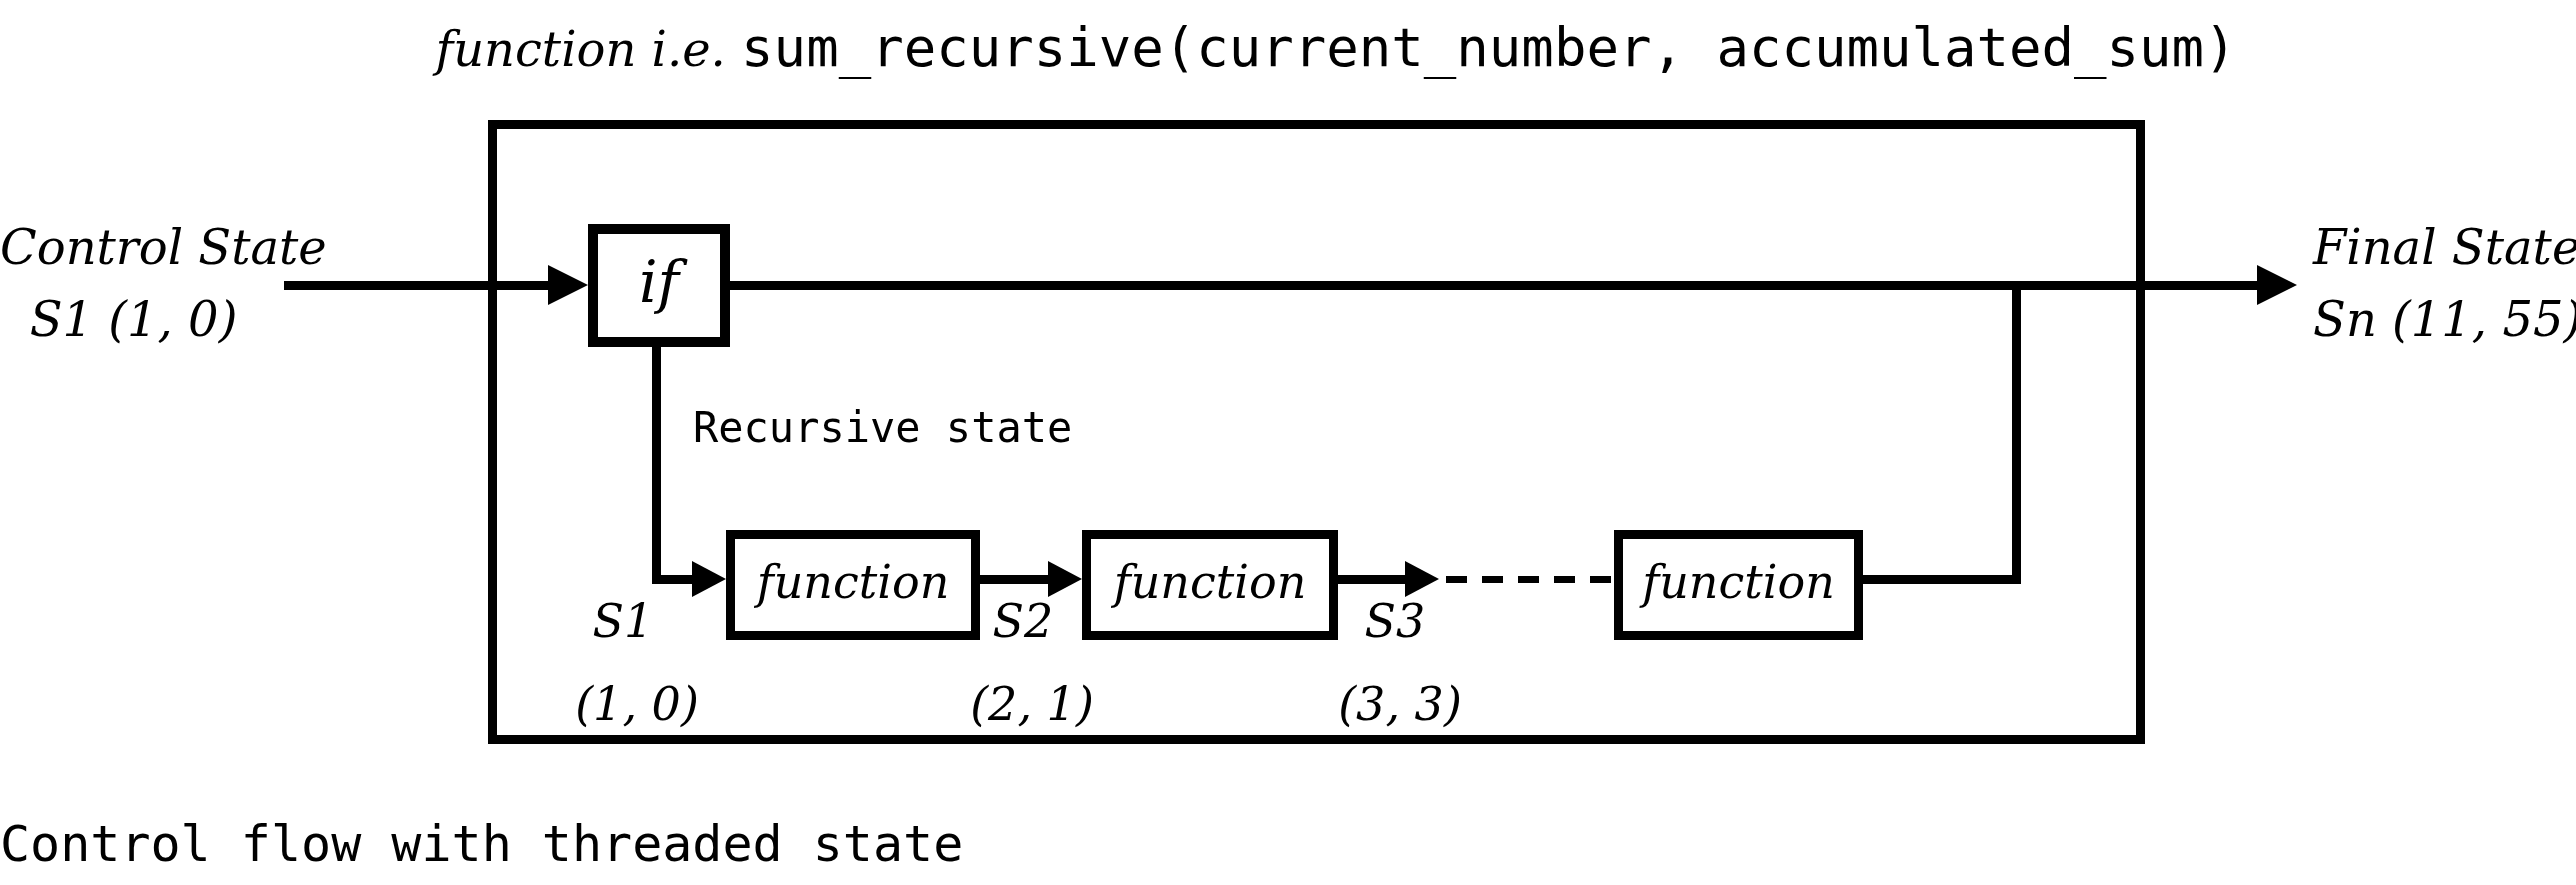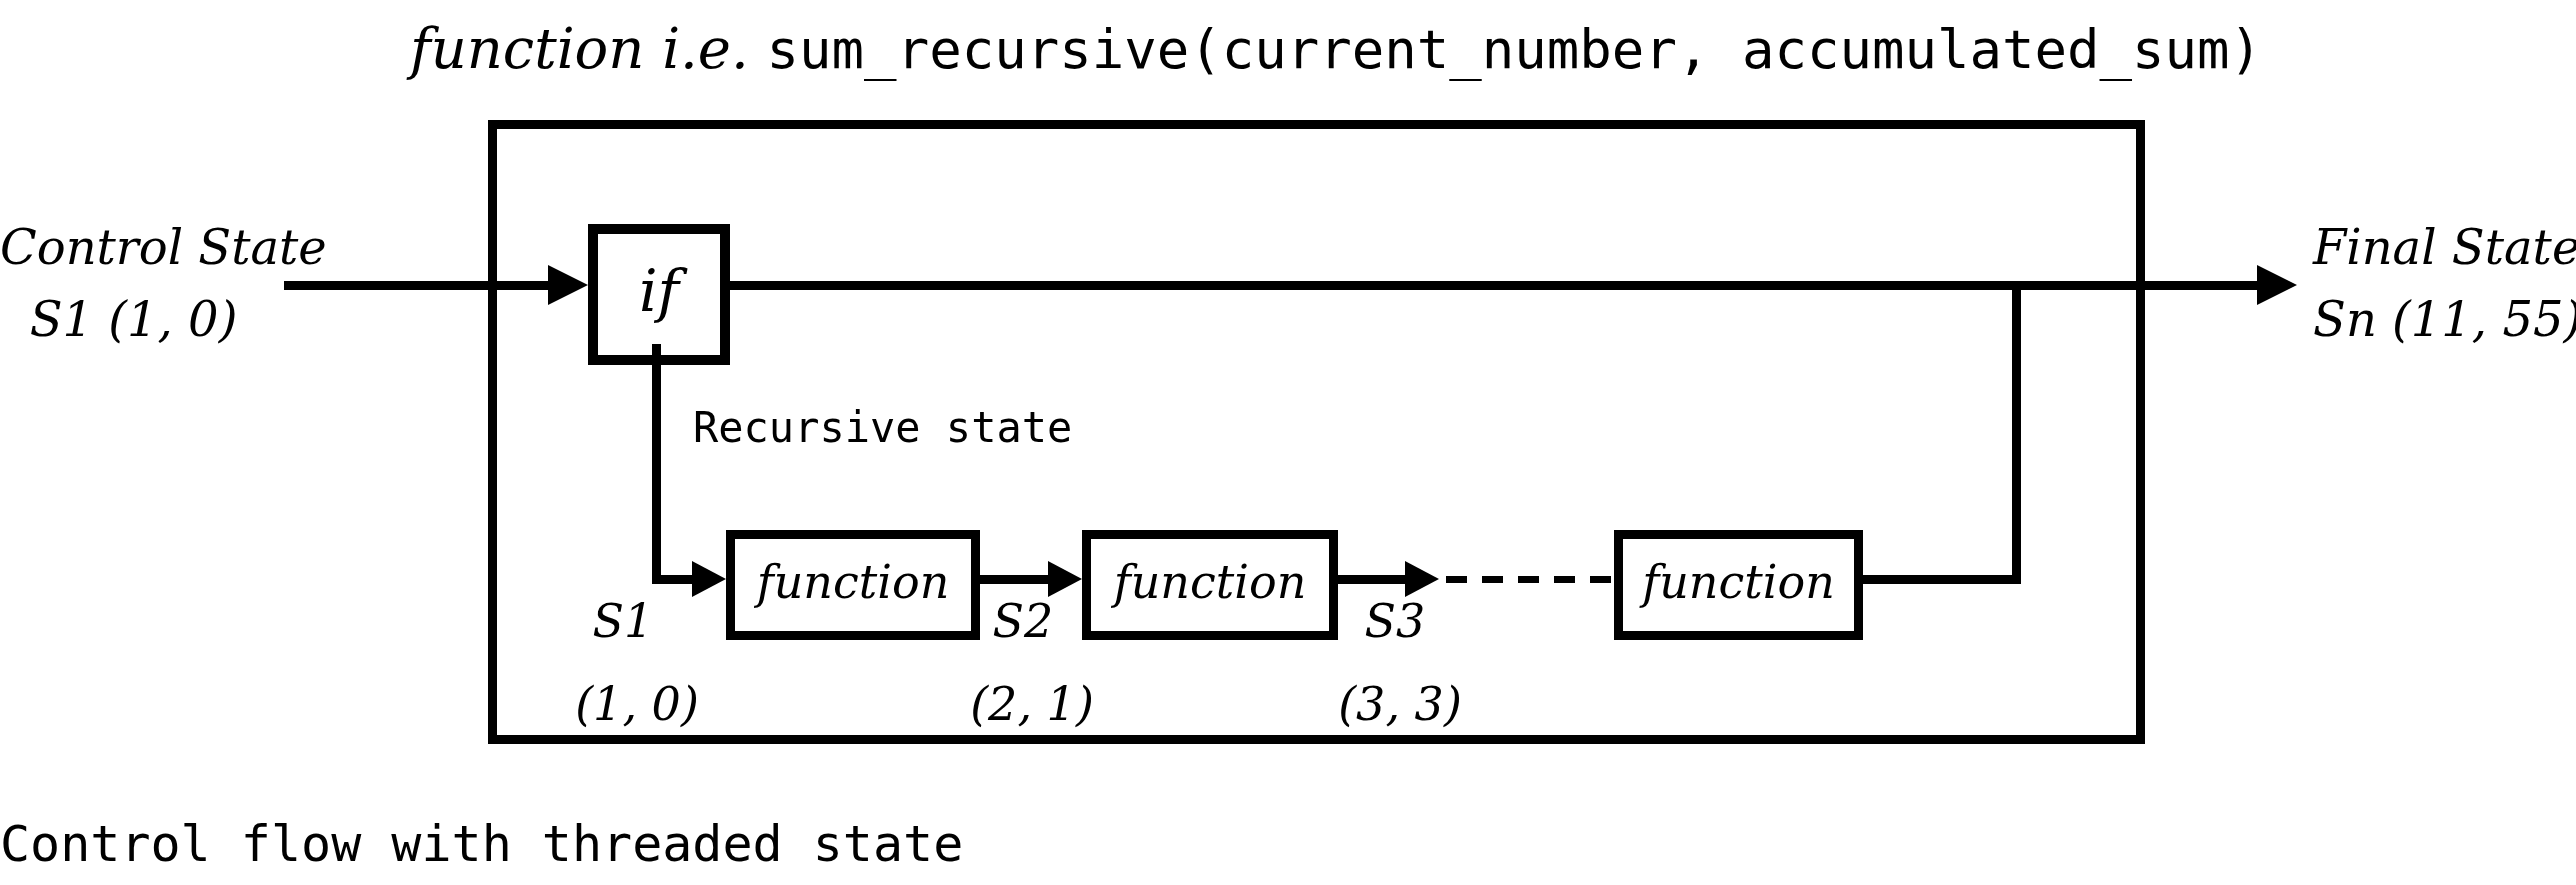--- a/index.html
+++ b/index.html
@@ -27,21 +27,21 @@
   }
 
   
   .node {
     position: absolute;
     box-sizing: border-box;
     border: 9px solid #000000;
     display: flex; align-items: center; justify-content: center;
     background: #ffffff;
   }
-  .if-box { left: 588px; top: 224px; width: 142px; height: 141px; border-width: 10px; }
+  .if-box { left: 588px; top: 224px; width: 142px; height: 123px; border-width: 10px; }
   .if-box .txt { font-size: 58px; line-height: 1; padding-bottom: 8px; }
   .fn-box { top: 530px; height: 110px; }
   .fn-box .txt { font-size: 46px; line-height: 1; padding-bottom: 6px; }
   .fn-1 { left: 726px;  width: 254px; }
   .fn-2 { left: 1082px; width: 256px; }
   .fn-3 { left: 1614px; width: 249px; }
 
   
   .head {
     position: absolute; width: 0; height: 0;
@@ -60,21 +60,21 @@
     left: 1446px; top: 576px; width: 167px; height: 7px;
     background: repeating-linear-gradient(90deg, #000 0px, #000 21px, transparent 21px, transparent 36px);
   }
 
   
   .title {
     position: absolute; left: 1336px; top: 16px;
     transform: translateX(-50%);
     white-space: nowrap;
   }
-  .title .pre  { font-size: 56px; font-style: italic; font-family: "DejaVu Serif", serif; }
+  .title .pre  { font-size: 48px; font-style: italic; font-family: "DejaVu Serif", serif; }
   .title .code { font-size: 54px; font-family: "DejaVu Sans Mono", monospace; }
 
   .side-block {
     position: absolute; text-align: center;
     font-style: italic; font-size: 48px; line-height: 72px;
     white-space: nowrap;
   }
   .left-block  { left: 0px;    top: 211px; width: 267px; }
   .right-block { left: 2313px; top: 211px; width: 265px; }
 

